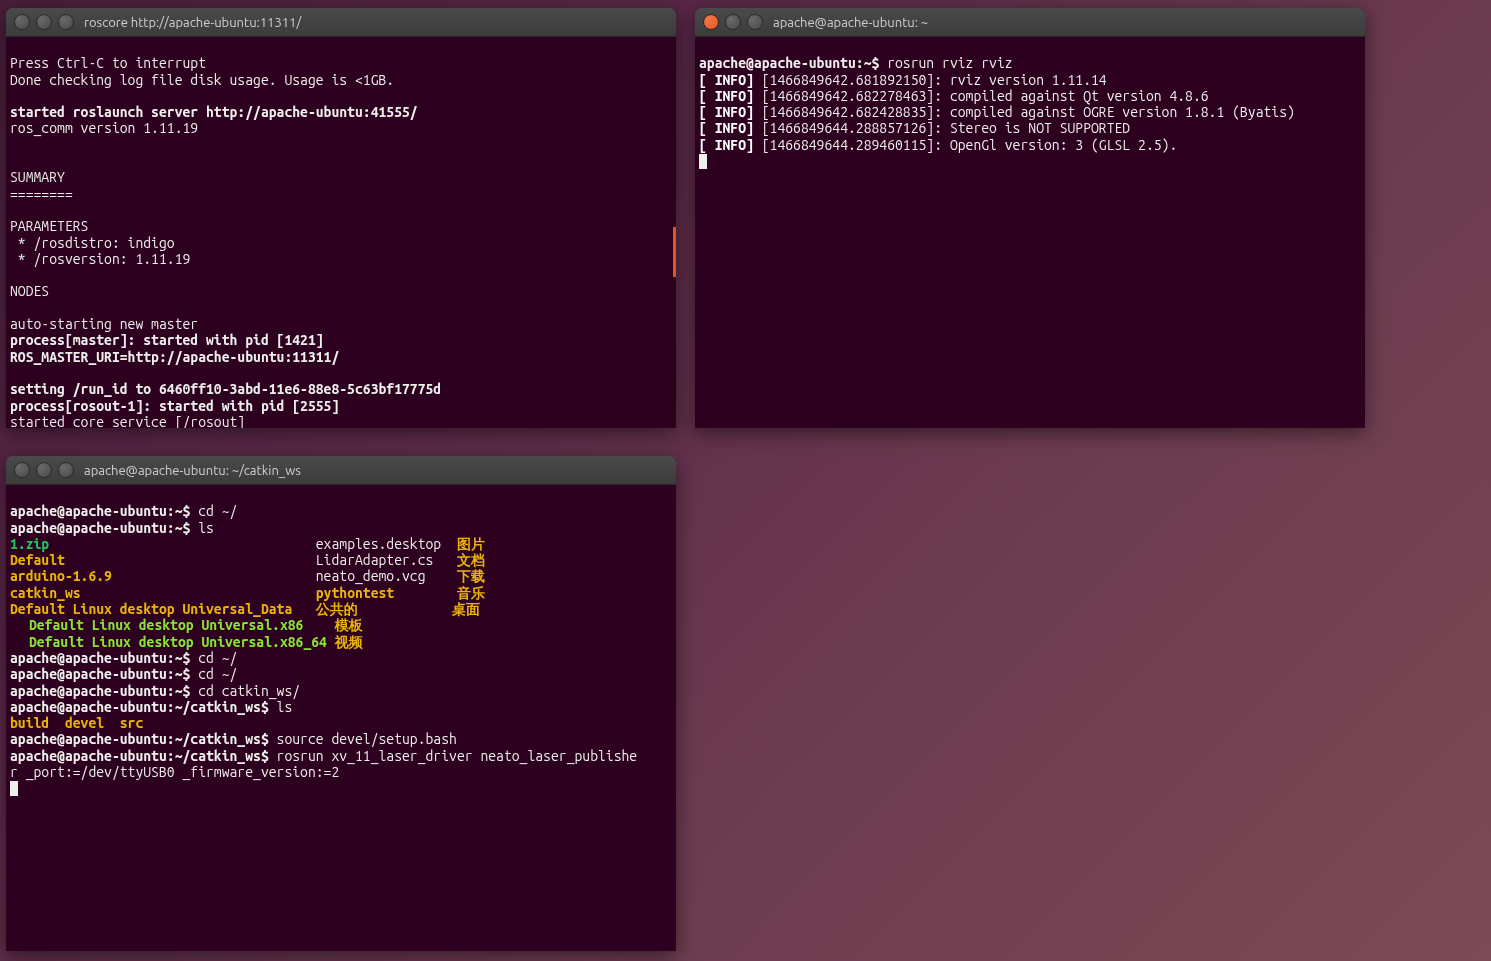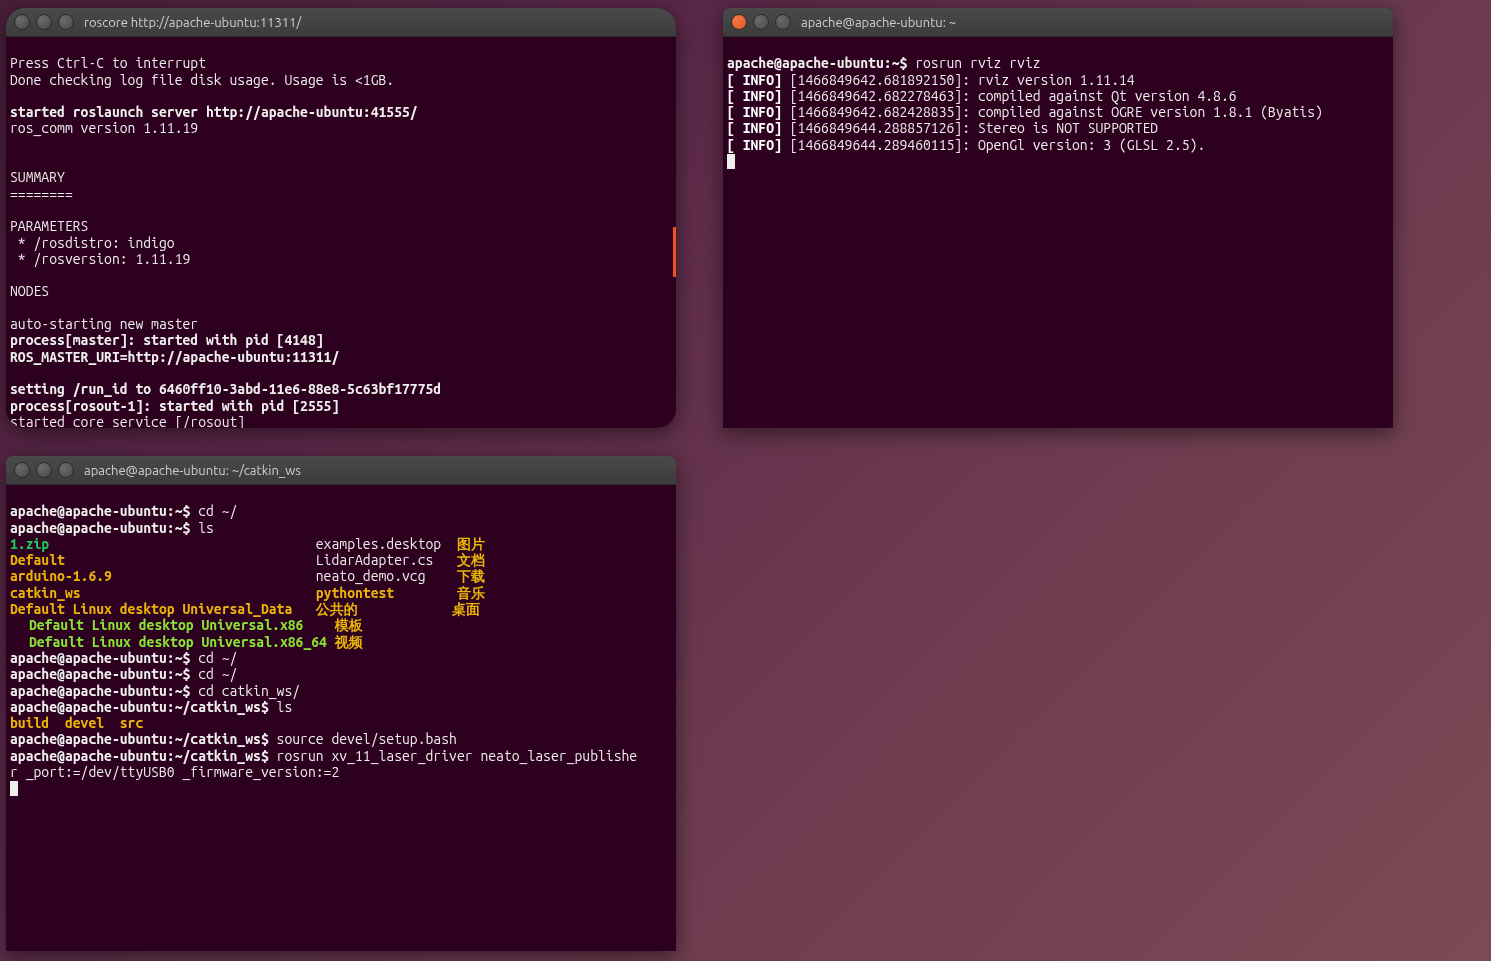--- a/index.html
+++ b/index.html
@@ -74,21 +74,21 @@
     background: #eeeeec;
     vertical-align: text-bottom;
   }
   .ls-grid {
     white-space: pre;
   }
 </style>
 </head>
 <body>
 
-<div class="terminal-window" style="left:6px; top:8px; width:670px; height:420px;border-radius:19px;">
+<div class="terminal-window" style="left:6px; top:8px; width:670px; height:420px;">
   <div class="titlebar">
     <div class="window-controls">
       <div class="wbtn"></div>
       <div class="wbtn"></div>
       <div class="wbtn"></div>
     </div>
     <span>roscore http://apache-ubuntu:11311/</span>
   </div>
   <div class="terminal-body">
 <span>Press Ctrl-C to interrupt</span>
@@ -101,32 +101,32 @@
 <span>SUMMARY</span>
 <span>========</span>
 <span></span>
 <span>PARAMETERS</span>
 <span> * /rosdistro: indigo</span>
 <span> * /rosversion: 1.11.19</span>
 <span></span>
 <span>NODES</span>
 <span></span>
 <span>auto-starting new master</span>
-<span class="bold">process[master]: started with pid [4148]</span>
+<span class="bold">process[master]: started with pid [1421]</span>
 <span class="bold">ROS_MASTER_URI=http://apache-ubuntu:11311/</span>
 <span></span>
 <span class="bold">setting /run_id to 6460ff10-3abd-11e6-88e8-5c63bf17775d</span>
 <span class="bold">process[rosout-1]: started with pid [2555]</span>
 <span>started core service [/rosout]</span>
 
     <div class="scroll-indicator"></div>
   </div>
 </div>
 
-<div class="terminal-window" style="left:695px; top:8px; width:670px; height:420px;margin-left:28px;">
+<div class="terminal-window" style="left:695px; top:8px; width:670px; height:420px;">
   <div class="titlebar">
     <div class="window-controls">
       <div class="wbtn close-active"></div>
       <div class="wbtn"></div>
       <div class="wbtn"></div>
     </div>
     <span>apache@apache-ubuntu: ~</span>
   </div>
   <div class="terminal-body">
 <span class="bold prompt">apache@apache-ubuntu:~$ </span><span>rosrun rviz rviz</span>

